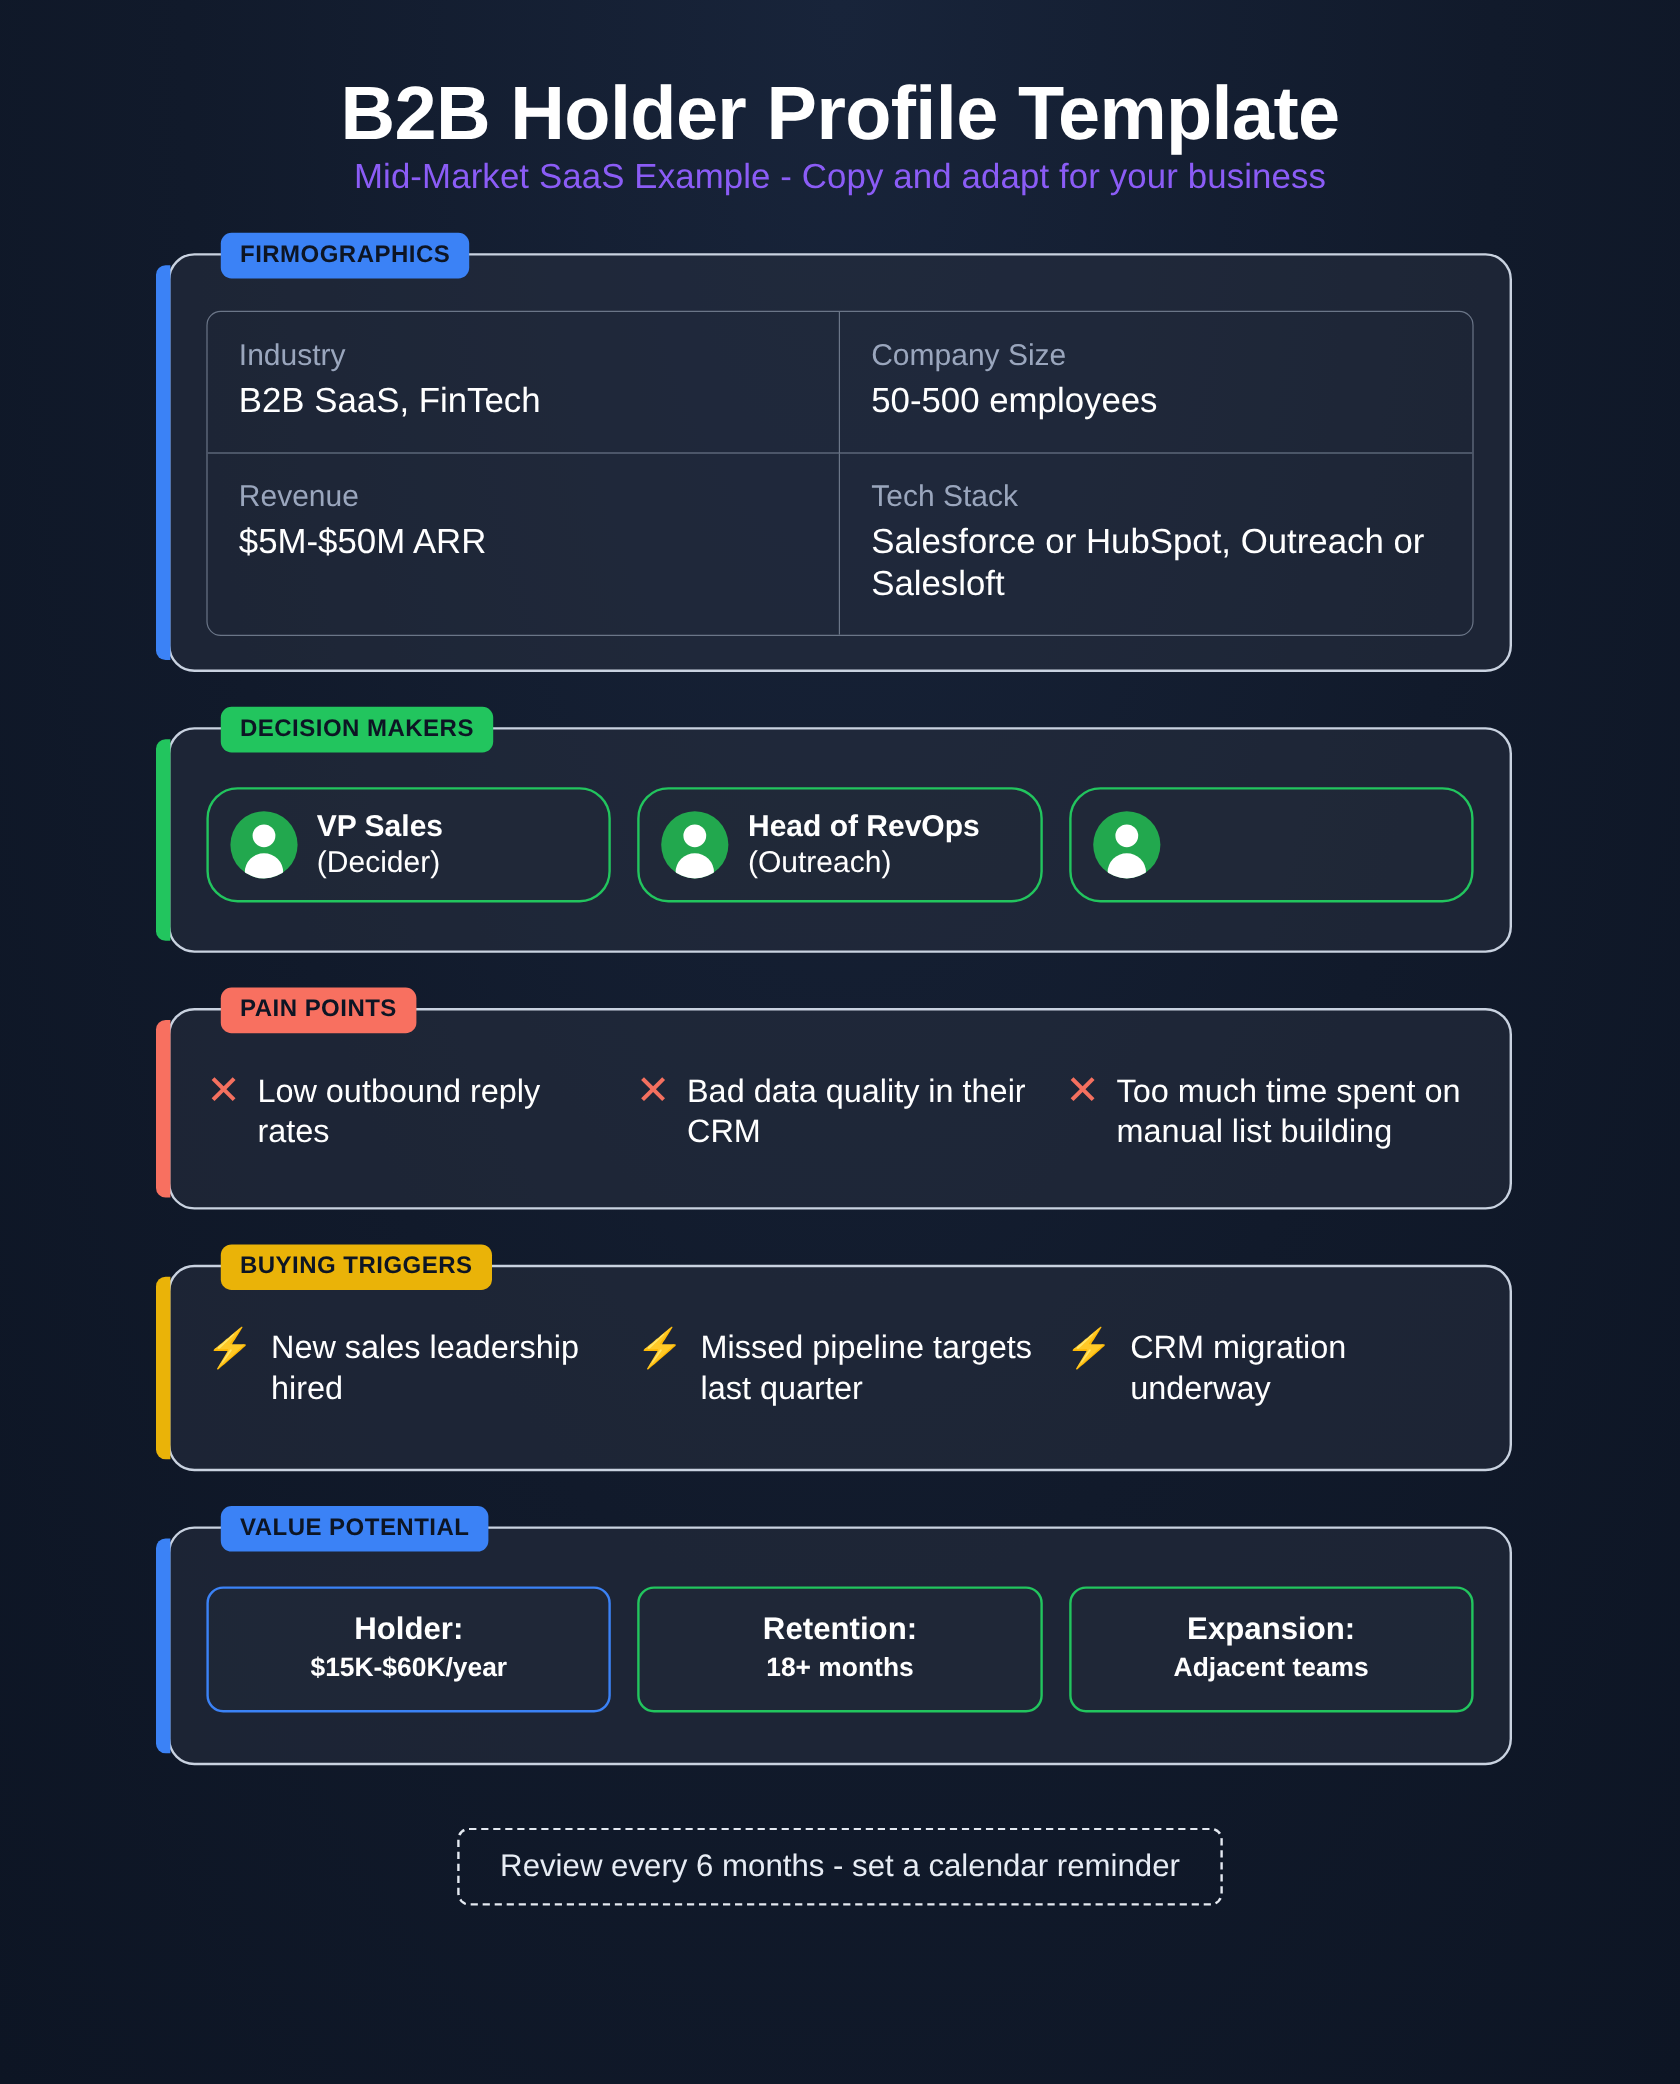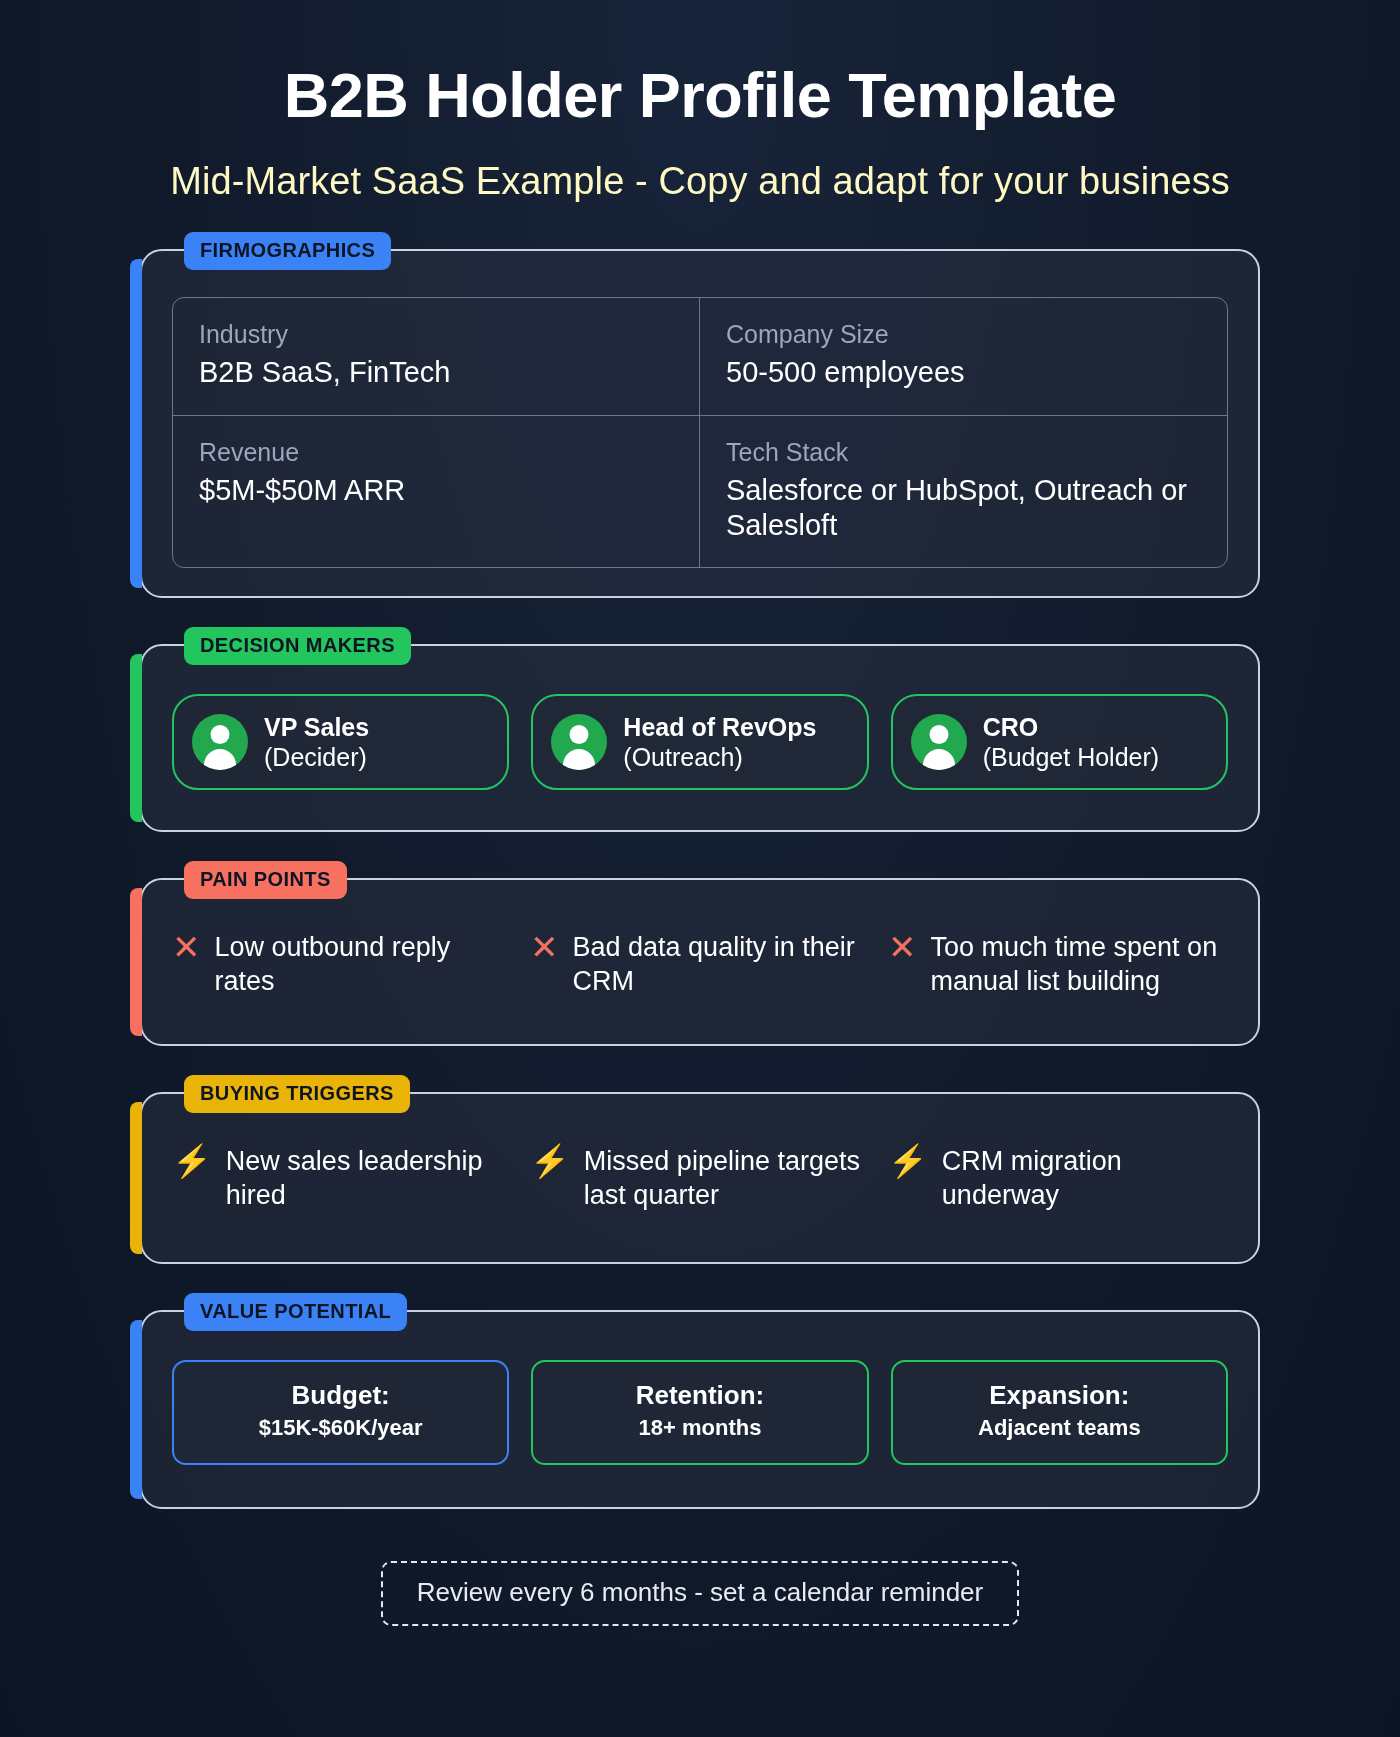--- a/index.html
+++ b/index.html
@@ -29,24 +29,24 @@
 
   .title {
     font-size: 63px;
     font-weight: 700;
     letter-spacing: -0.5px;
     color: #ffffff;
     line-height: 1.05;
   }
 
   .subtitle {
-    margin-top: 32px;
-    font-size: 38px;
+    margin-top: 4px;
+    font-size: 29px;
     font-weight: 400;
-    color: #fef9c3;
+    color: #8b5cf6;
     letter-spacing: 0.1px;
   }
 
   
   .section {
     position: relative;
     margin-top: 46px;
     border: 2px solid #c9d2e0;
     border-radius: 22px;
     background: rgba(40, 48, 64, 0.55);
@@ -264,24 +264,20 @@
       </div>
       <div class="dm-card">
         <div class="avatar"></div>
         <div class="dm-text">
           <div class="dm-role">Head of RevOps</div>
           <div class="dm-note">(Outreach)</div>
         </div>
       </div>
       <div class="dm-card">
         <div class="avatar"></div>
-        <div class="dm-text">
-          <div class="dm-role">CRO</div>
-          <div class="dm-note">(Budget Holder)</div>
-        </div>
       </div>
     </div>
   </div>
 
   <div class="section sec-pain">
     <div class="badge">PAIN POINTS</div>
     <div class="item-row">
       <div class="item">
         <span class="x-icon">✕</span>
         <span class="item-text">Low outbound reply rates</span>
@@ -312,21 +308,21 @@
         <span class="bolt-icon">⚡</span>
         <span class="item-text">CRM migration underway</span>
       </div>
     </div>
   </div>
 
   <div class="section sec-value">
     <div class="badge">VALUE POTENTIAL</div>
     <div class="val-row">
       <div class="val-card">
-        <div class="val-label">Budget:</div>
+        <div class="val-label">Holder:</div>
         <div class="val-value">$15K-$60K/year</div>
       </div>
       <div class="val-card green">
         <div class="val-label">Retention:</div>
         <div class="val-value">18+ months</div>
       </div>
       <div class="val-card green">
         <div class="val-label">Expansion:</div>
         <div class="val-value">Adjacent teams</div>
       </div>

